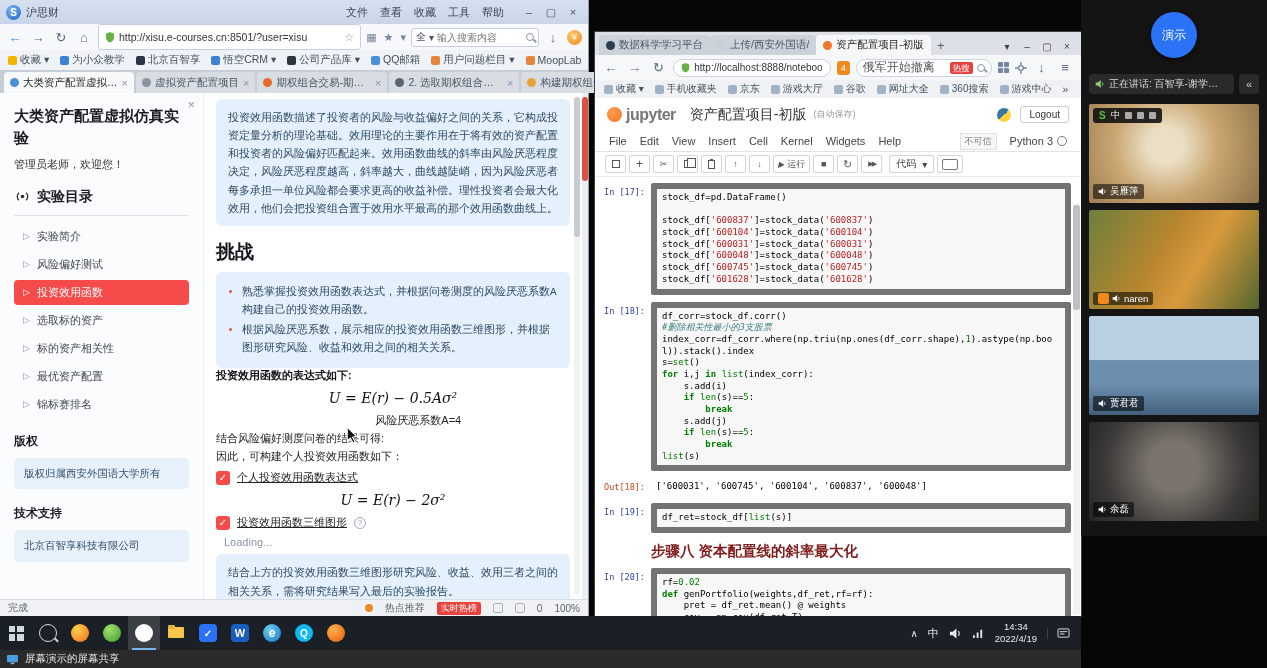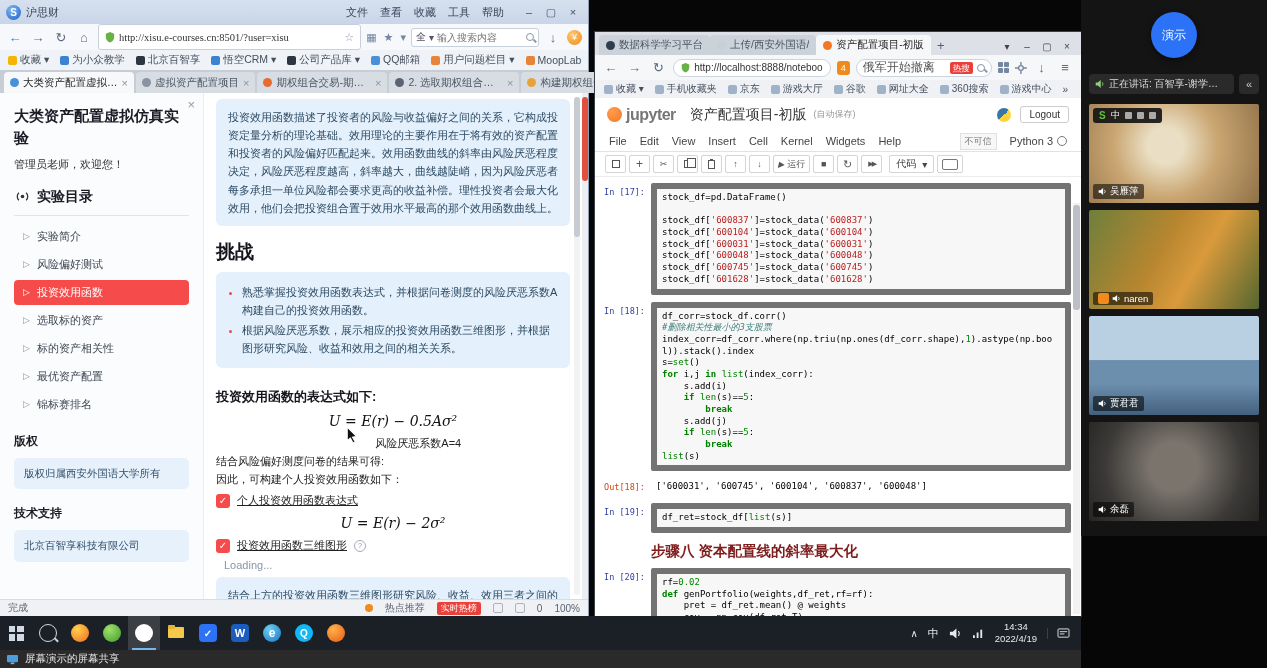--- a/index.html
+++ b/index.html
@@ -19,21 +19,21 @@
   .winbtns { display:flex; margin-left:14px; }
   .winbtns b { width:22px; height:18px; display:flex; align-items:center; justify-content:center;
                font-weight:normal; font-size:11px; color:#44506a; }
   .g-min::before{content:"–";} .g-max::before{content:"▢";} .g-close::before{content:"×";}
 
   .navrow { height:26px; background:#f6f8fb; display:flex; align-items:center; gap:5px; padding:0 6px; flex:none; }
   .navbtn { width:18px; text-align:center; font-size:13px; color:#5a6b82; }
   .navbtn.back { color:#2b7de9; }
   .g-back::before{content:"←";} .g-fwd::before{content:"→";} .g-rel::before{content:"↻";} .g-home::before{content:"⌂";}
   .addr { flex:1; max-width:270px; height:19px; background:#fff; border:1px solid #c6cfdb; border-radius:3px;
-          display:flex; align-items:center; gap:4px; padding:12px 6px; font-size:10.5px; color:#333;font-family:Liberation Serif, serif; }
+          display:flex; align-items:center; gap:4px; padding:12px 6px; font-size:10.5px; color:#333; }
   .addr .url { flex:1; white-space:nowrap; overflow:hidden; }
   .addr .star { color:#9aa7b8; font-size:11px; }
   .miniicons { display:flex; gap:7px; font-size:11px; color:#7586a0; }
   .searchbox { width:128px; height:19px; border:1px solid #c6cfdb; border-radius:3px; background:#fff;
                display:flex; align-items:center; padding:0 4px; gap:3px; }
   .searchbox .eng { font-size:10px; color:#556; }
   .searchbox input { border:0; outline:0; flex:1; width:50px; font-size:10px; color:#888; font-family:inherit; background:transparent; }
   .mag { width:8px; height:8px; border:1.5px solid #8a96a8; border-radius:50%; position:relative; flex:none; }
   .mag::after { content:""; position:absolute; width:4px; height:1.5px; background:#8a96a8; transform:rotate(45deg); right:-4px; bottom:-1px; }
   .coin { width:15px; height:15px; border-radius:50%; background:radial-gradient(circle at 35% 30%,#ffc76b,#f08a1d);
@@ -67,25 +67,25 @@
   .nitem { display:flex; align-items:center; gap:7px; font-size:11px; color:#3c4450; padding:5px 9px; margin:3px 0; border-radius:4px; }
   .nitem .tri { font-size:9px; color:#8a94a2; }
   .nitem.active { background:#f64b4b; color:#fff; }
   .nitem.active .tri { color:#fff; }
   .sechead { font-size:12px; font-weight:bold; color:#1c1c26; margin-top:16px; }
   .sbox { background:#e7f1fb; border-radius:5px; padding:8px 10px; font-size:10.5px; color:#32506d; margin-top:8px; line-height:1.5; }
 
   
   .main { flex:1; min-width:0; padding:6px 18px 0 12px; position:relative; overflow:hidden; }
   .ibox { background:#e4f0fb; border-radius:6px; padding:9px 12px; font-size:11px; line-height:1.65; color:#2c4a63; }
-  .ibox ul { padding-left:14px; }
+  .ibox ul { padding-left:14px;font-family:Liberation Mono, monospace; }
   .ibox li { margin:2px 0; }
   .ibox li::marker { color:#e05252; }
   .main h2 { font-size:19px; color:#15151d; margin:13px 0 7px; }
-  .main h3 { font-size:13px; color:#15151d; margin:20px 0 4px; }
+  .main h3 { font-size:11px; color:#15151d; margin:0 0 4px; }
   .formula { text-align:center; font-family:"DejaVu Serif",serif; font-style:italic; font-size:14px; color:#111; margin:7px 0; }
   .a4note { font-size:11px; color:#222; margin:1px 0 1px 45%; }
   .pline { font-size:11px; color:#222; margin:3px 0; }
   .checkrow { display:flex; align-items:center; gap:7px; margin:6px 0; }
   .cbox { width:14px; height:14px; border-radius:3px; background:#f64b4b; color:#fff; font-size:10px;
           display:flex; align-items:center; justify-content:center; flex:none; }
   .clabel { font-size:11px; color:#222;text-decoration:underline; }
   .infoc { width:12px; height:12px; border:1px solid #aab; border-radius:50%; color:#99a; font-size:8px;
            display:flex; align-items:center; justify-content:center; }
   .loading { font-size:11px; color:#8a96a8; margin:6px 0 6px 8px; }

